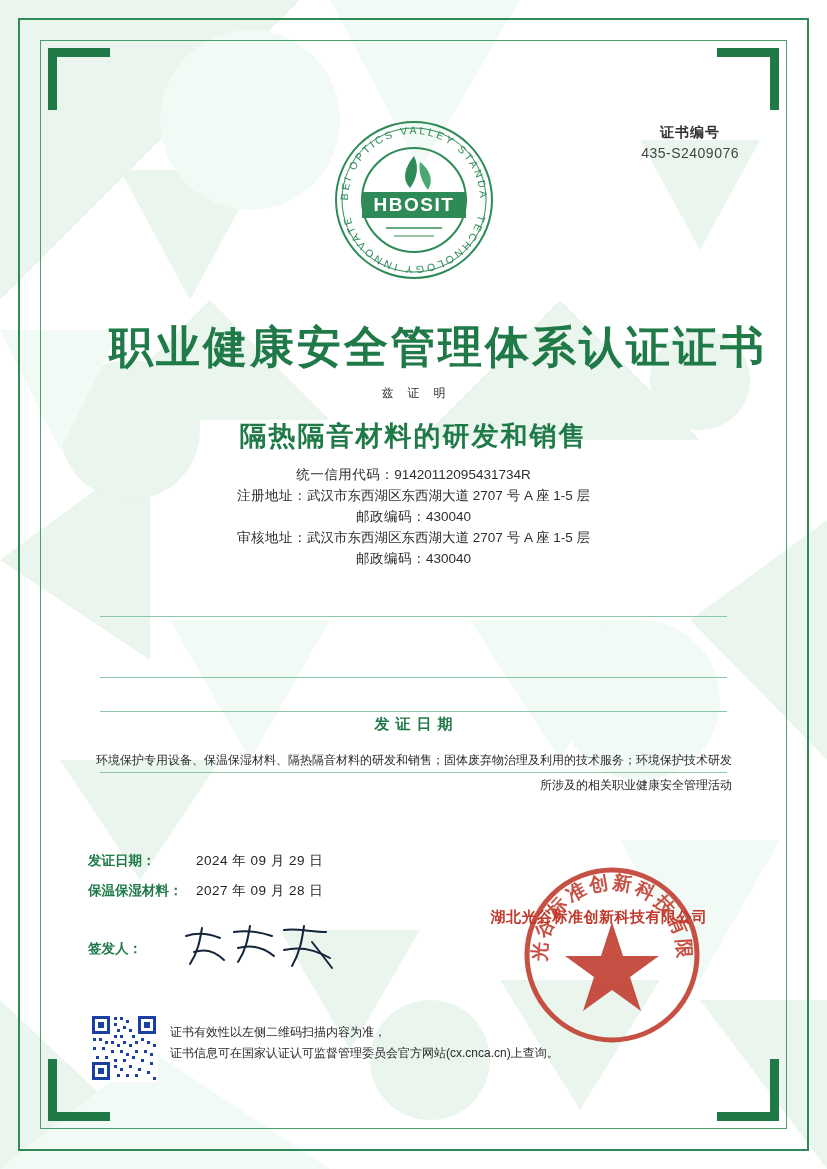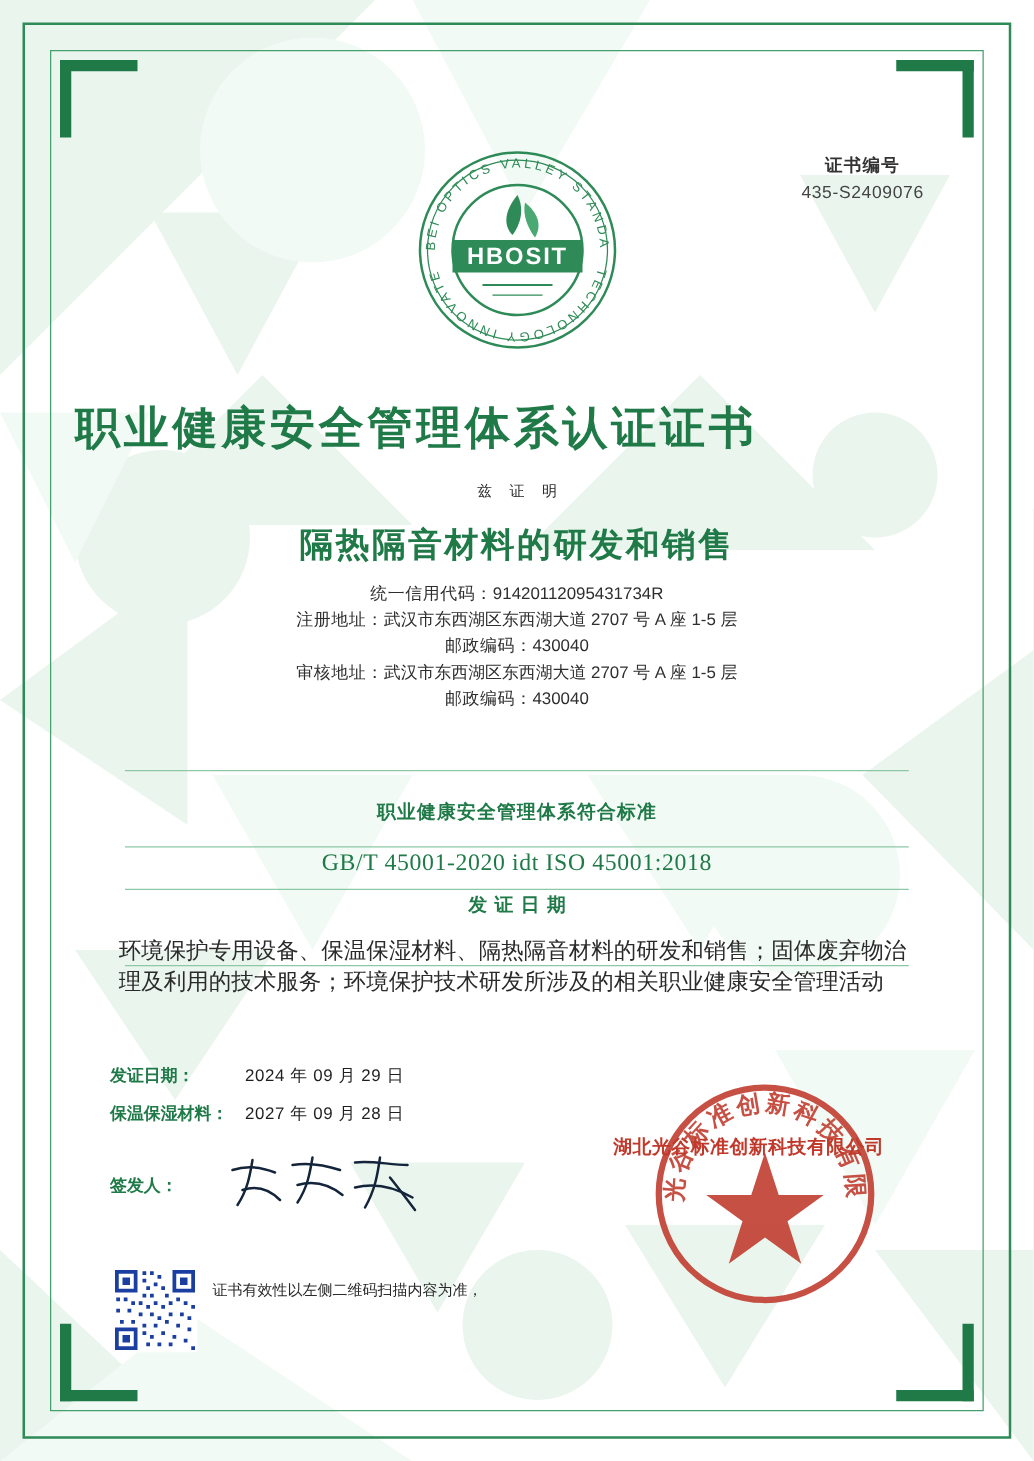--- a/index.html
+++ b/index.html
@@ -88,22 +88,22 @@
     transform: translateX(-50%);
     width: 180px;
     height: 180px;
   }
 
   
   .main-title {
     position: absolute;
     left: 0; right: 0;
     top: 258px;
-    text-align: left;
-    font-size: 36px;
+    text-align: right;
+    font-size: 44px;
     font-weight: bold;
     color: #1f7a48;
     letter-spacing: 3px;
     font-family: "Liberation Serif", serif;
   }
 
   .hereby {
     position: absolute;
     left: 0; right: 0;
     top: 325px;
@@ -178,22 +178,22 @@
     font-weight: bold;
     color: #1f7a48;
     letter-spacing: 6px;
     text-indent: 6px;
   }
   .scope-text {
     position: absolute;
     left: 35px;
     width: 637px;
     top: 688px;
-    text-align: left;
-    font-size: 18px;
+    text-align: right;
+    font-size: 12px;
     line-height: 25px;
     color: #2a2a2a;
   }
 
   
   .dates {
     position: absolute;
     left: 28px;
     top: 786px;
     font-size: 13.5px;
@@ -365,23 +365,21 @@
 
     <div class="detail-lines">
       <div class="row"><span class="k">统一信用代码：</span><span class="v">91420112095431734R</span></div>
       <div class="row"><span class="k">注册地址：</span><span class="v">武汉市东西湖区东西湖大道 2707 号 A 座 1-5 层</span></div>
       <div class="row"><span class="k">邮政编码：</span><span class="v">430040</span></div>
       <div class="row"><span class="k">审核地址：</span><span class="v">武汉市东西湖区东西湖大道 2707 号 A 座 1-5 层</span></div>
       <div class="row"><span class="k">邮政编码：</span><span class="v">430040</span></div>
     </div>
 
     <div class="rule r1"></div>
-    <div class="std-label">职业健康安全管理体系符合标准</div>
     <div class="rule r2"></div>
-    <div class="std-value">GB/T 45001-2020 idt ISO 45001:2018</div>
     <div class="rule r3"></div>
     <div class="scope-label">发证日期</div>
     <div class="scope-text">环境保护专用设备、保温保湿材料、隔热隔音材料的研发和销售；固体废弃物治理及利用的技术服务；环境保护技术研发所涉及的相关职业健康安全管理活动</div>
     <div class="rule r4"></div>
 
     <div class="dates">
       <div><span class="k">发证日期：</span><span class="v">2024 年 09 月 29 日</span></div>
       <div><span class="k">保温保湿材料：</span><span class="v">2027 年 09 月 28 日</span></div>
     </div>
 
@@ -461,20 +459,21 @@
             <rect x="27" y="60" width="3" height="3"></rect>
           <rect x="36" y="60" width="3" height="3"></rect>
             <rect x="45" y="60" width="3" height="3"></rect>
             <rect x="63" y="63" width="3" height="3"></rect>
         </g>
       </svg>
     </div>
 
     <div class="note">
       <div>证书有效性以左侧二维码扫描内容为准，</div>
+      <div>证书信息可在国家认证认可监督管理委员会官方网站(cx.cnca.cn)上查询。</div>
     </div>
 
     <div class="issuer">
       <div class="cn">湖北光谷标准创新科技有限公司</div>
     </div>
 
     <div class="seal">
       <svg width="190" height="190" viewBox="0 0 190 190" xmlns="http://www.w3.org/2000/svg">
         <defs>
           <path id="sealArc" d="M 95,95 m -66,0 a 66,66 0 1 1 132,0" fill="none"></path>

